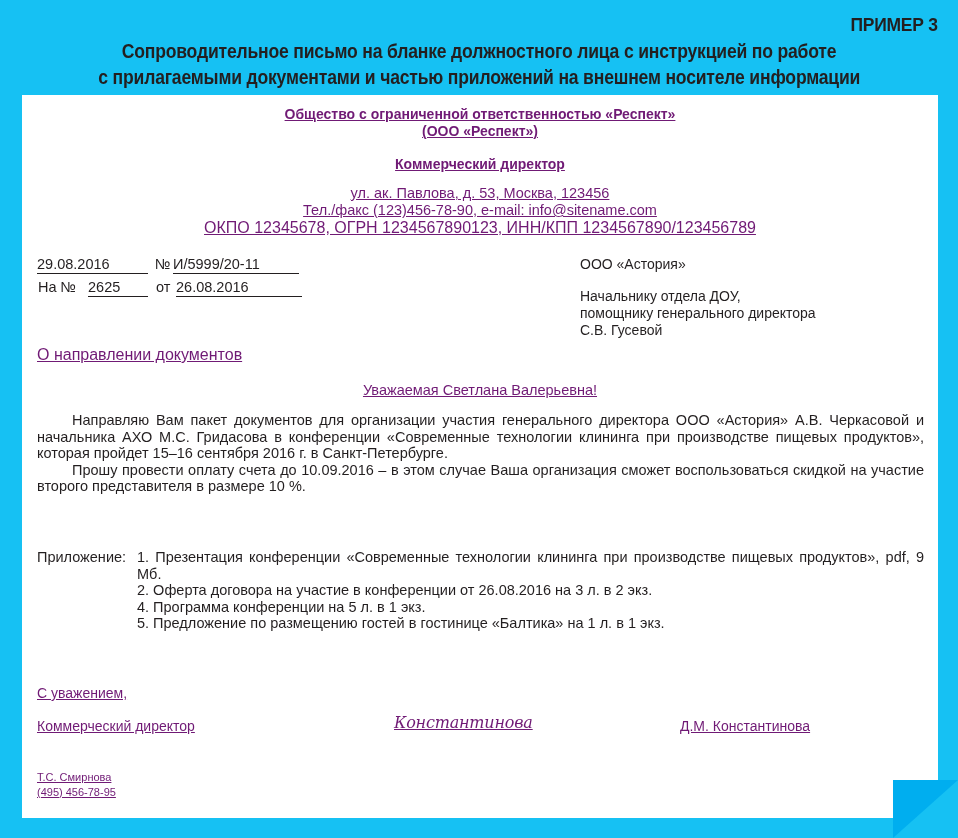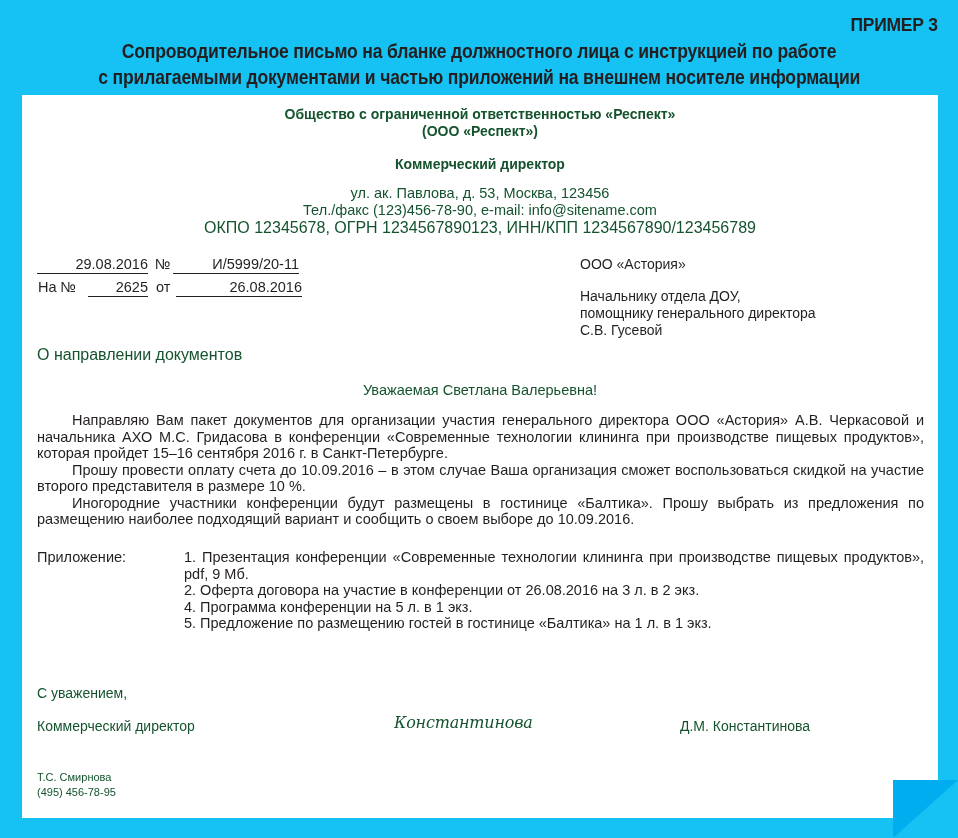--- a/index.html
+++ b/index.html
@@ -28,53 +28,53 @@
       position: absolute; left: 22px; top: 95px; width: 916px; height: 723px;
       background: #ffffff;
       clip-path: polygon(0 0, 100% 0, 100% 685px, 871px 685px, 871px 100%, 0 100%);
     }
     .fold {
       position: absolute; left: 893px; top: 780px; width: 65px; height: 58px;
       background: #00aeef;
       clip-path: polygon(0 0, 100% 0, 0 100%);
     }
 
-    .doc { position: absolute; font-size: 14px; line-height: 17px; color: #14532d; }
+    .doc { position: absolute; font-size: 14px; line-height: 17px; color: #701a75; text-decoration: underline; }
     .center-block { position: absolute; left: 22px; width: 916px; text-align: center; }
     .bold { font-weight: bold; }
 
     .org-name { top: 106px; }
     .org-short { top: 123px; }
     .position-title { top: 156px; }
     .addr1 { top: 185px; font-size: 14.5px; }
     .addr2 { top: 202px; font-size: 14.5px; }
     .addr3 { top: 219px; font-size: 16px; }
 
     .reg-row { position: absolute; height: 18px; font-size: 14.5px; }
     .uline {
-      position: absolute; border-bottom: 1.3px solid #231f20; text-align: right;
+      position: absolute; border-bottom: 1.3px solid #231f20; text-align: left;
       height: 18px; line-height: 17px;
     }
     .lbl { position: absolute; line-height: 17px; }
 
     .recipient { position: absolute; left: 580px; font-size: 14px; line-height: 17px; }
 
     .subject { position: absolute; left: 37px; top: 346px; font-size: 16px; }
     .greeting { position: absolute; left: 22px; width: 916px; top: 382px; text-align: center; font-size: 14.5px; }
 
     .body-text {
       position: absolute; left: 37px; width: 887px; top: 412px;
       font-size: 14.5px; line-height: 16.5px; text-align: justify;
     }
     .body-text p { text-indent: 35px; }
 
     .attach { position: absolute; left: 37px; top: 549px; width: 887px; font-size: 14.5px; line-height: 16.5px; }
     .attach-label { position: absolute; left: 0; top: 0; }
     .attach-list { position: absolute; left: 100px; top: 0; width: 787px; }
-    .attach-item { position: relative; padding-left: 0; margin-left: 47px; }
+    .attach-item { position: relative; padding-left: 0; }
     .attach-item.first { text-align: justify; text-align-last: left; }
 
     .closing { position: absolute; left: 37px; top: 685px; font-size: 14px; }
     .signer-title { position: absolute; left: 37px; top: 718px; font-size: 14px; }
     .signature {
       position: absolute; left: 394px; top: 714px;
       font-family: "DejaVu Serif", "Liberation Serif", serif; font-style: italic;
       font-size: 16px; letter-spacing: -0.2px;
     }
     .signer-name { position: absolute; left: 680px; top: 718px; font-size: 14px; }
@@ -113,21 +113,20 @@
 <div class="recipient" style="top:288px;">Начальнику отдела ДОУ,</div>
 <div class="recipient" style="top:305px;">помощнику генерального директора</div>
 <div class="recipient" style="top:322px;">С.В. Гусевой</div>
 
 <div class="doc subject">О направлении документов</div>
 <div class="doc greeting">Уважаемая Светлана Валерьевна!</div>
 
 <div class="body-text">
   <p>Направляю Вам пакет документов для организации участия генерального директора ООО «Астория» А.В. Черкасовой и начальника АХО М.С. Гридасова в конференции «Современные технологии клининга при производстве пищевых продуктов», которая пройдет 15–16 сентября 2016 г. в Санкт-Петербурге.</p>
   <p>Прошу провести оплату счета до 10.09.2016 – в этом случае Ваша организация сможет воспользоваться скидкой на участие второго представителя в размере 10 %.</p>
-  <p>Иногородние участники конференции будут размещены в гостинице «Балтика». Прошу выбрать из предложения по размещению наиболее подходящий вариант и сообщить о своем выборе до 10.09.2016.</p>
 </div>
 
 <div class="attach">
   <div class="attach-label">Приложение:</div>
   <div class="attach-list">
     <div class="attach-item first">1. Презентация конференции «Современные технологии клининга при производстве пищевых продуктов», pdf, 9 Мб.</div>
     <div class="attach-item">2. Оферта договора на участие в конференции от 26.08.2016 на 3 л. в 2 экз.</div>
     <div class="attach-item">4. Программа конференции на 5 л. в 1 экз.</div>
     <div class="attach-item">5. Предложение по размещению гостей в гостинице «Балтика» на 1 л. в 1 экз.</div>
   </div>

